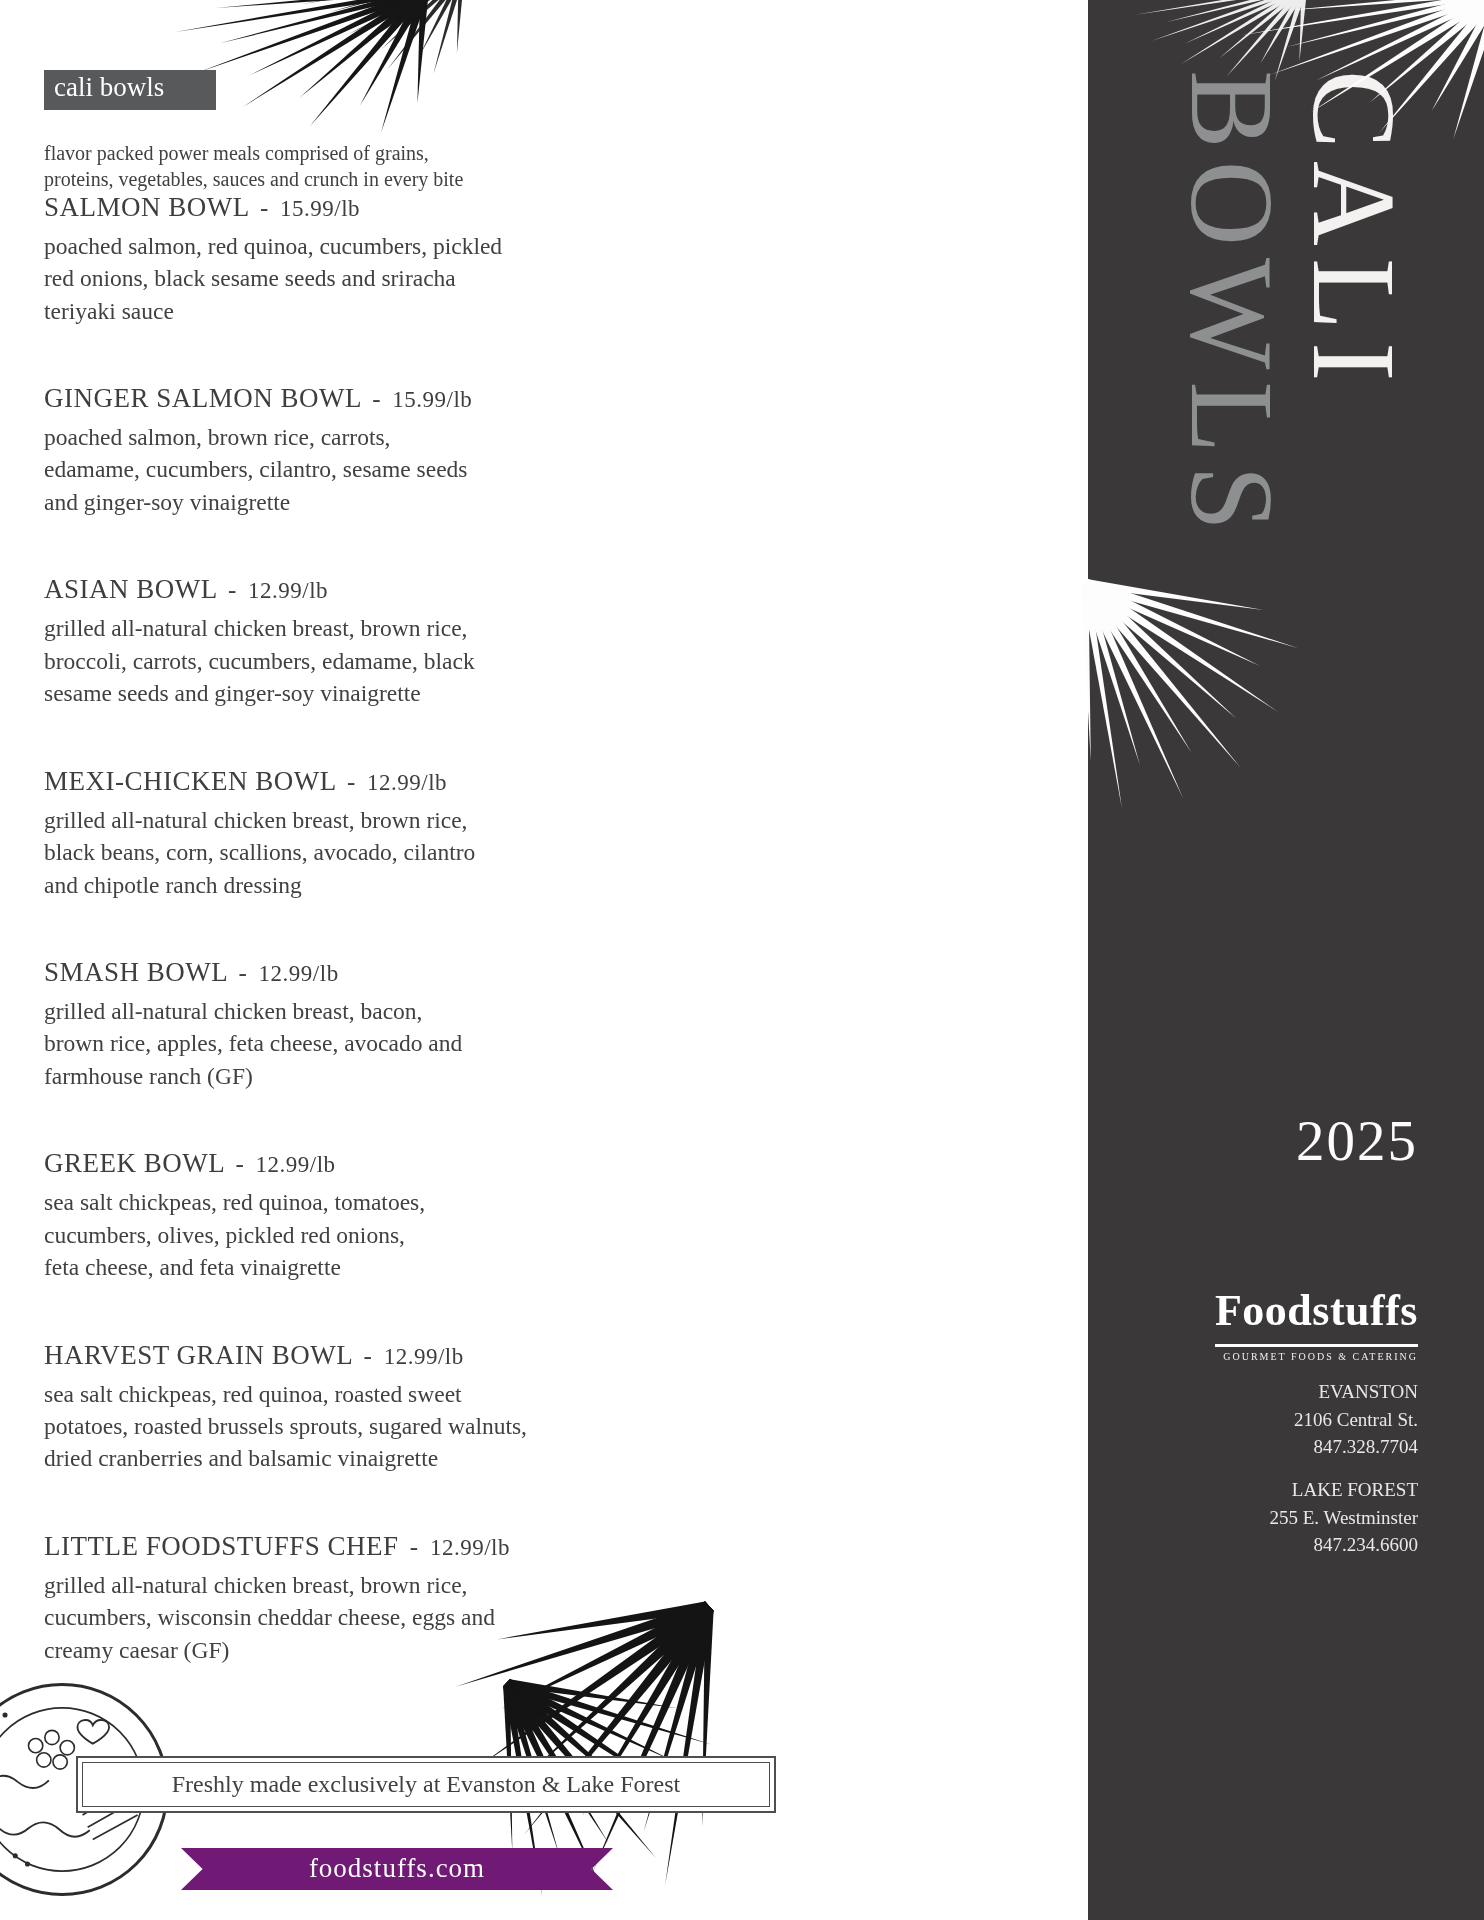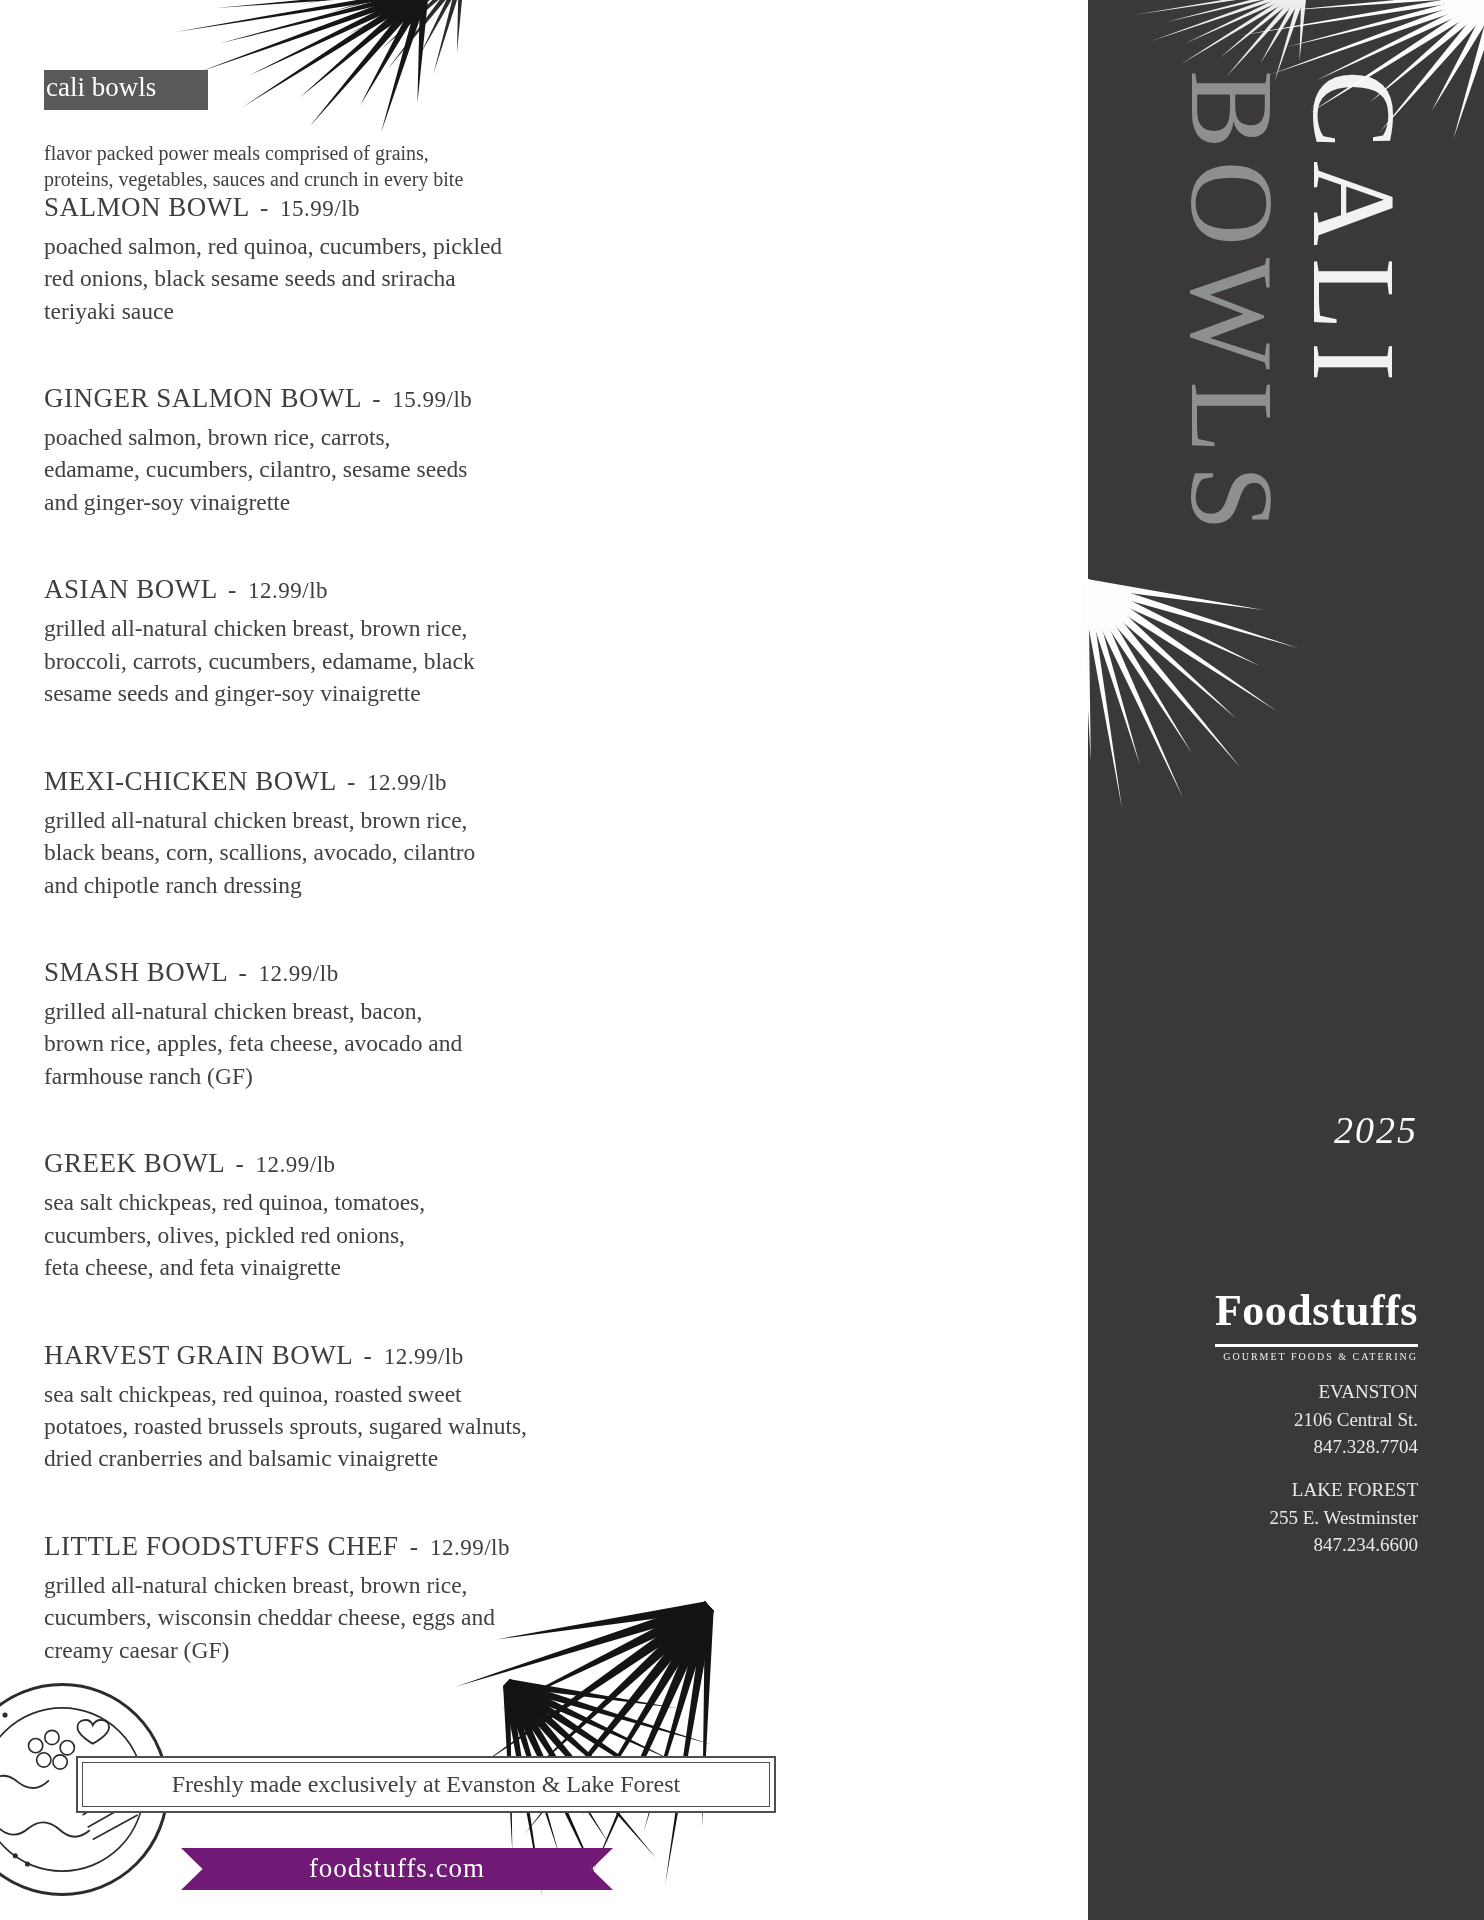--- a/index.html
+++ b/index.html
@@ -18,38 +18,38 @@
   .vtext {
     position:absolute; transform:rotate(90deg); transform-origin:0 0;
     white-space:nowrap; line-height:1; font-weight:400;
     font-family:"Liberation Serif", serif;
   }
   .vtext.cali  { left:1412px; top:70px; font-size:118px; letter-spacing:12px; color:#f3f2f1; }
   .vtext.bowls { left:1290px; top:70px; font-size:118px; letter-spacing:12px; color:#8d8f91; }
 
   .year {
     position:absolute; right:66px; top:1108px; color:#fcfcfc;
-    font-size:38px; letter-spacing:2px;font-style:italic;
+    font-size:57px; letter-spacing:2px;
   }
   .brand { position:absolute; right:66px; top:1288px; text-align:right; color:#ffffff; }
   .brand-name {
     display:inline-block; font-size:44px; font-weight:700; letter-spacing:0.5px;
     border-bottom:3px solid #ffffff; padding-bottom:10px; line-height:1.05;
   }
   .brand-tagline { font-size:10px; letter-spacing:2px; margin-top:4px; color:#f0f0f0; }
 
   .location { position:absolute; right:66px; text-align:right; color:#e9e8e8; font-size:19px; line-height:1.45;font-family:Liberation Serif, serif; }
   .location.loc-0 { top:1378px; }
   .location.loc-1 { top:1476px; }
 
   
   .menu-col { position:absolute; left:44px; top:70px; width:620px; z-index:2; }
   .tag {
     display:inline-block; background:#58595b; color:#ffffff;
-    font-size:27px; padding:3px 52px 7px 2px; line-height:1.1;
+    font-size:27px; padding:3px 52px 7px 10px; line-height:1.1;
   }
   .intro { margin-top:30px; font-size:20px; line-height:1.3; }
 
   .items { }
   .item { margin-bottom:56px; }
   .item-head { font-size:27px; letter-spacing:0.5px; line-height:1.15; margin-bottom:7px; color:#3f3d3e; }
   .item-name { font-weight:400; }
   .item-sep { font-size:25px; padding:0 4px; }
   .item-price { font-size:23px; }
   .item-desc { font-size:23.5px; line-height:1.38; }

